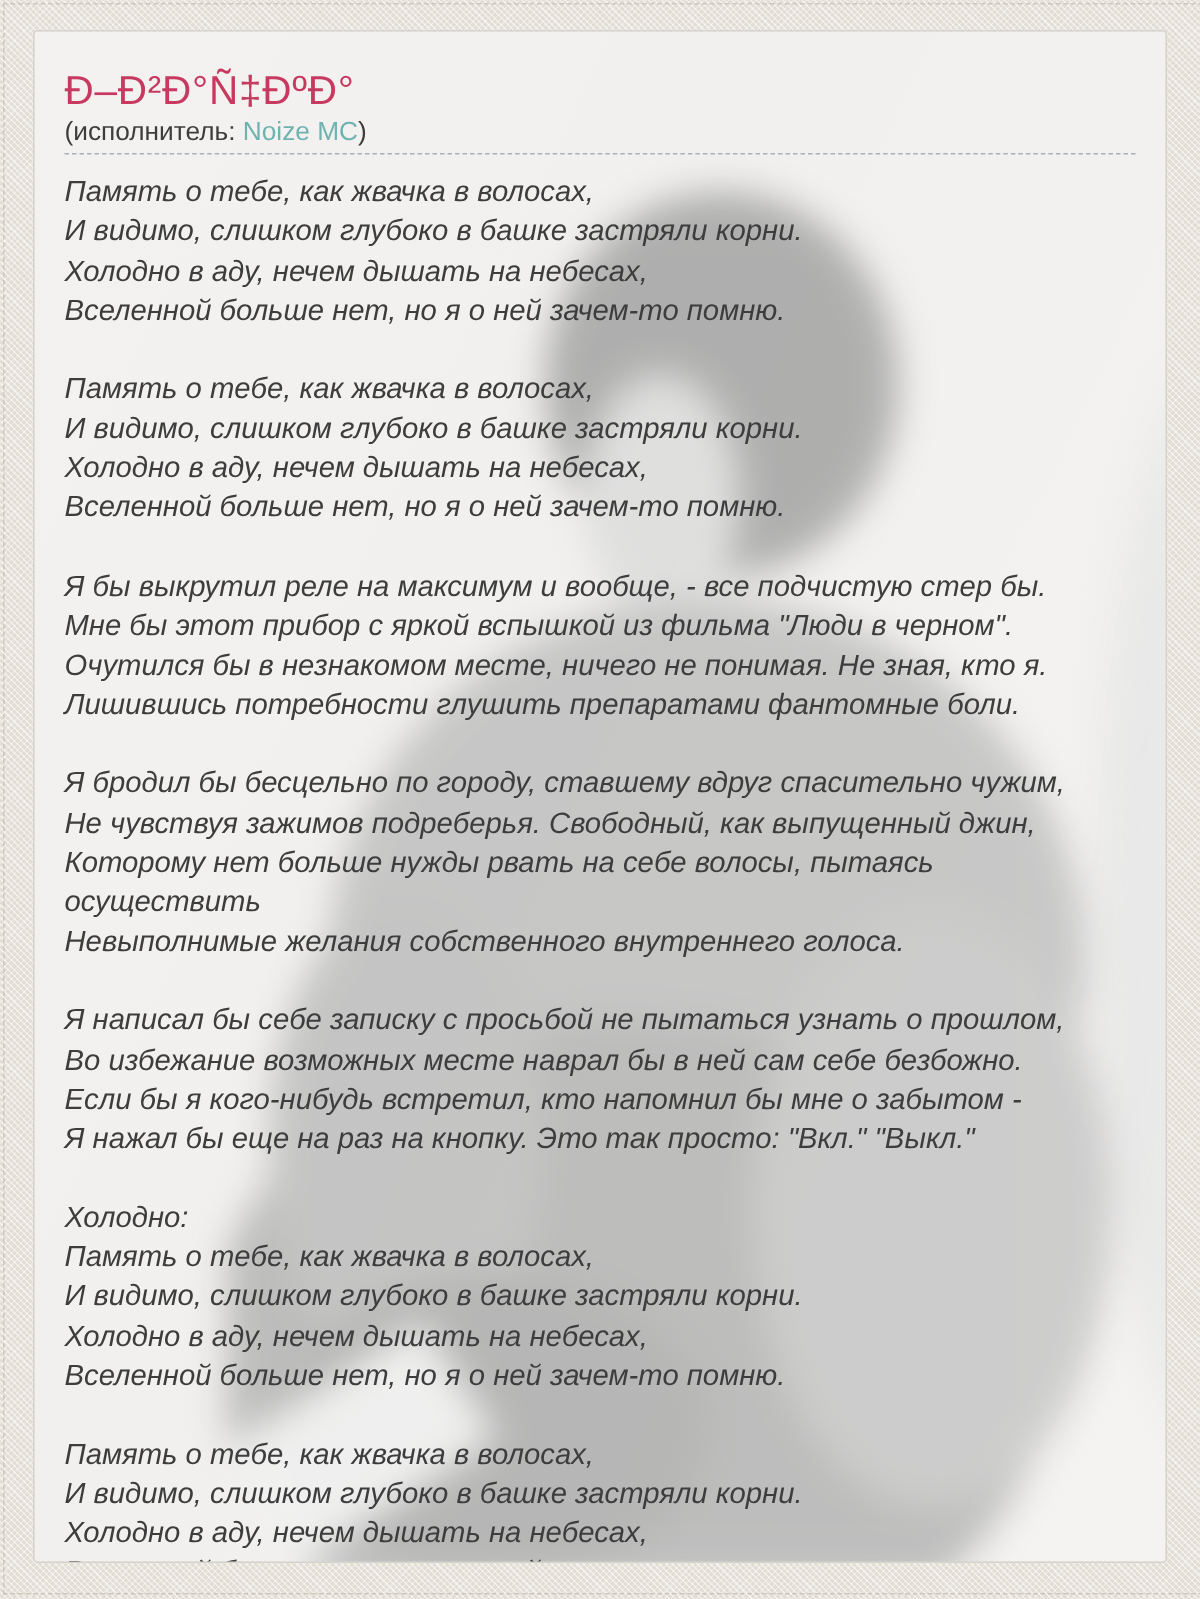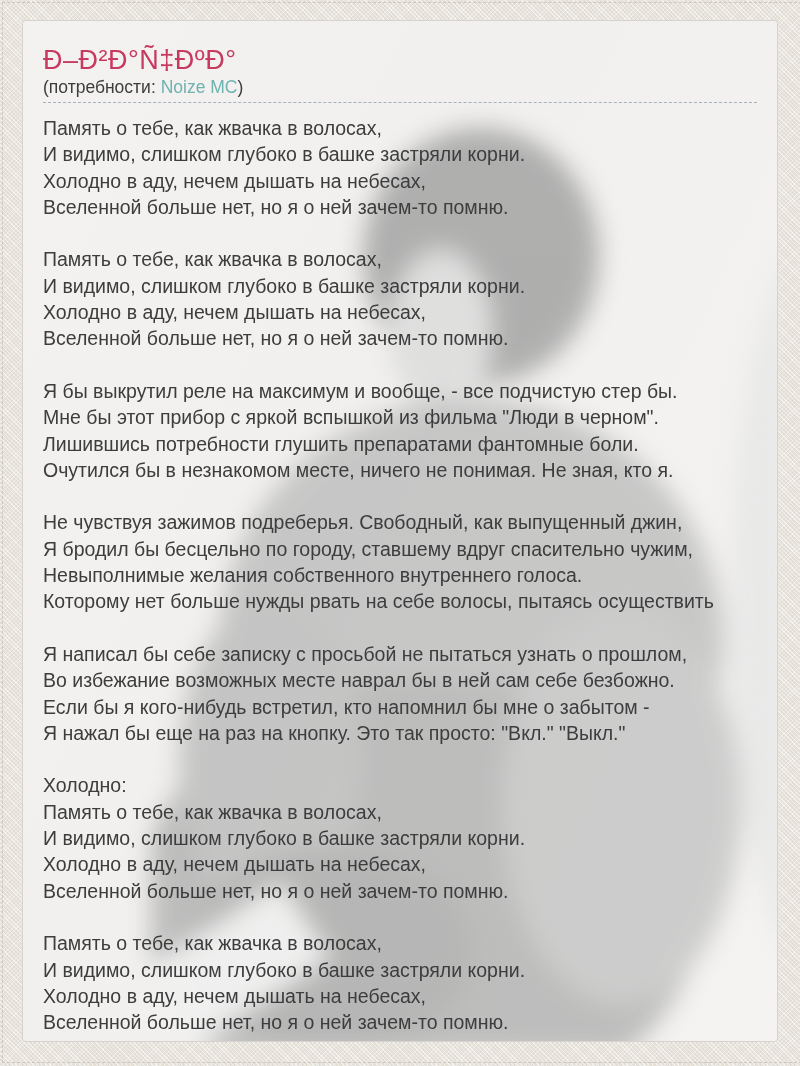--- a/index.html
+++ b/index.html
@@ -64,21 +64,21 @@
     cursor: pointer;
   }
   .lyrics {
     margin-top: 12px;
     font-size: 19.5px;
     line-height: 26.3px;
     color: #3d3d3d;
   }
   .lyrics p.stanza { margin: 0 0 26.3px 0; }
   .lyrics p.stanza:last-child { margin-bottom: 0; }
-  .lyrics span { display: block; }
+  .lyrics span { display: block; font-style: italic; }
 </style>
 </head>
 <body>
 
 <div class="page-frame"></div>
 
 <div class="card">
 
   <svg class="bg-photo" viewBox="0 0 640 950" preserveAspectRatio="none" aria-hidden="true">
     <ellipse cx="690" cy="500" rx="110" ry="400" fill="#e0e0e0"></ellipse>
@@ -90,48 +90,48 @@
     <ellipse cx="180" cy="846" rx="142" ry="102" fill="#7d7d7d"></ellipse>
     <rect x="8" y="812" width="160" height="92" fill="#f6f6f6" opacity="0.95" transform="rotate(-33 88 858)"></rect>
     <ellipse cx="470" cy="700" rx="120" ry="200" fill="#a8a8a8"></ellipse>
   </svg>
 
   <div class="content">
 
     <h1 class="song-title">Ð–Ð²Ð°Ñ‡ÐºÐ°</h1>
 
     <div class="artist-line">
-      <span>(потребности:</span>
+      <span>(исполнитель:</span>
       <a href="#">Noize MC</a><span>)</span>
     </div>
 
     <div class="lyrics">
         <p class="stanza">
           <span>Память о тебе, как жвачка в волосах,</span>
           <span>И видимо, слишком глубоко в башке застряли корни.</span>
           <span>Холодно в аду, нечем дышать на небесах,</span>
           <span>Вселенной больше нет, но я о ней зачем-то помню.</span>
         </p>
         <p class="stanza">
           <span>Память о тебе, как жвачка в волосах,</span>
           <span>И видимо, слишком глубоко в башке застряли корни.</span>
           <span>Холодно в аду, нечем дышать на небесах,</span>
           <span>Вселенной больше нет, но я о ней зачем-то помню.</span>
         </p>
         <p class="stanza">
           <span>Я бы выкрутил реле на максимум и вообще, - все подчистую стер бы.</span>
           <span>Мне бы этот прибор с яркой вспышкой из фильма "Люди в черном".</span>
+          <span>Очутился бы в незнакомом месте, ничего не понимая. Не зная, кто я.</span>
           <span>Лишившись потребности глушить препаратами фантомные боли.</span>
-          <span>Очутился бы в незнакомом месте, ничего не понимая. Не зная, кто я.</span>
         </p>
         <p class="stanza">
+          <span>Я бродил бы бесцельно по городу, ставшему вдруг спасительно чужим,</span>
           <span>Не чувствуя зажимов подреберья. Свободный, как выпущенный джин,</span>
-          <span>Я бродил бы бесцельно по городу, ставшему вдруг спасительно чужим,</span>
+          <span>Которому нет больше нужды рвать на себе волосы, пытаясь осуществить</span>
           <span>Невыполнимые желания собственного внутреннего голоса.</span>
-          <span>Которому нет больше нужды рвать на себе волосы, пытаясь осуществить</span>
         </p>
         <p class="stanza">
           <span>Я написал бы себе записку с просьбой не пытаться узнать о прошлом,</span>
           <span>Во избежание возможных месте наврал бы в ней сам себе безбожно.</span>
           <span>Если бы я кого-нибудь встретил, кто напомнил бы мне о забытом -</span>
           <span>Я нажал бы еще на раз на кнопку. Это так просто: "Вкл." "Выкл."</span>
         </p>
         <p class="stanza">
           <span>Холодно:</span>
           <span>Память о тебе, как жвачка в волосах,</span>

